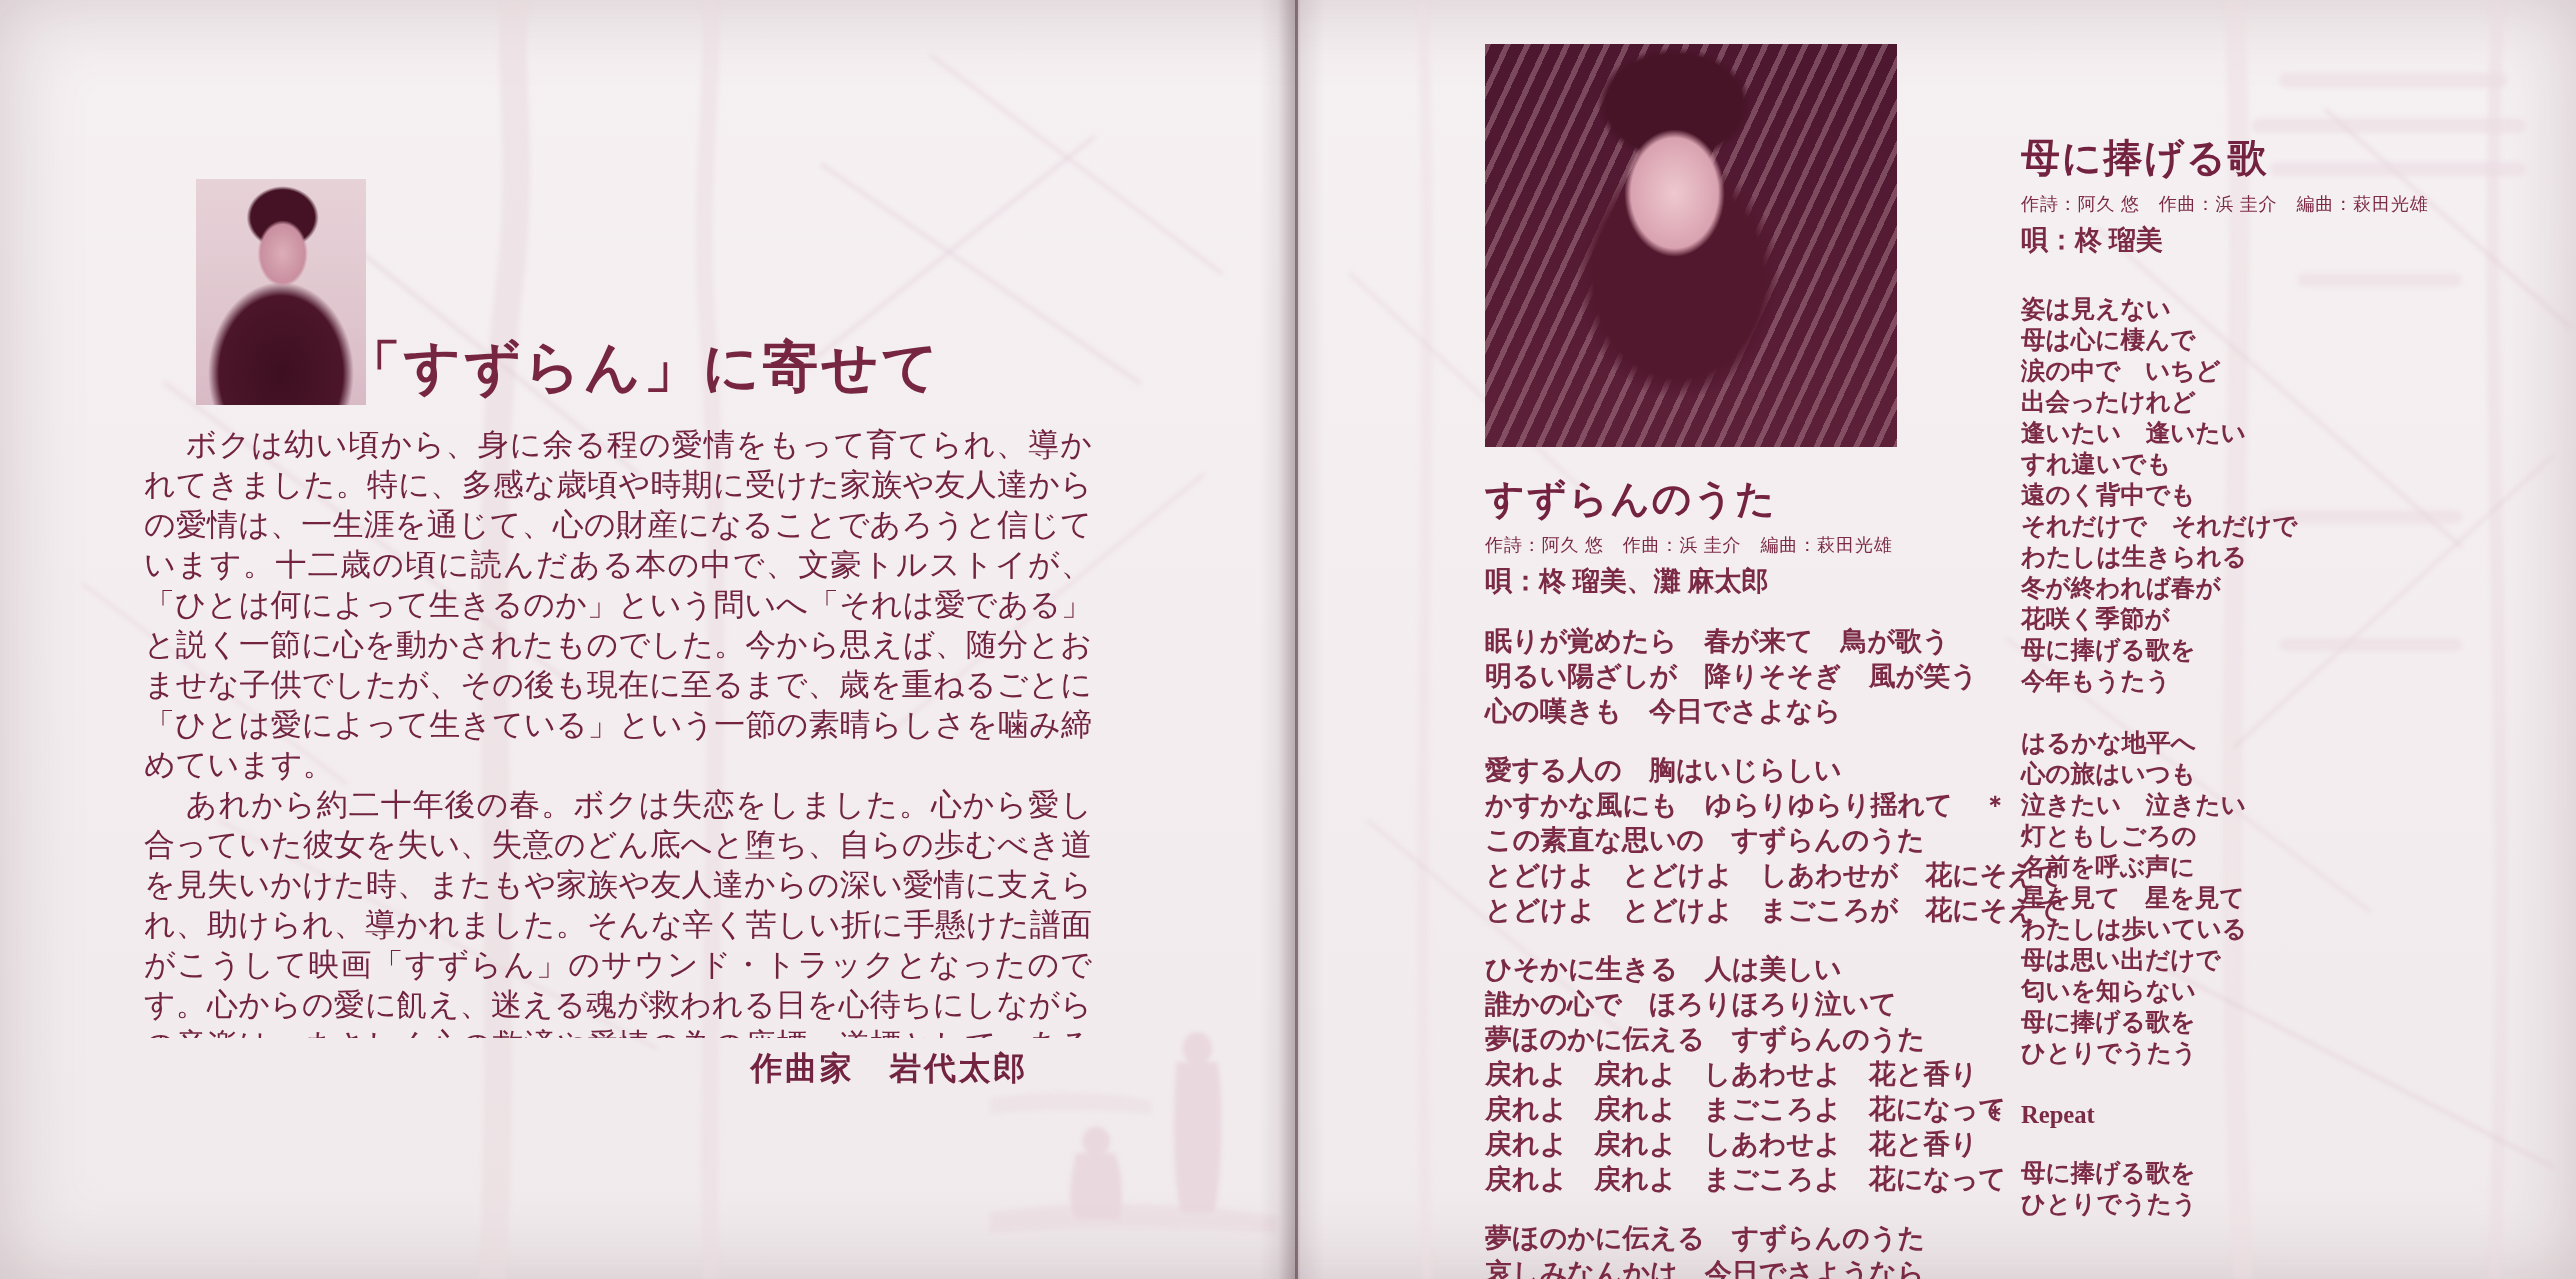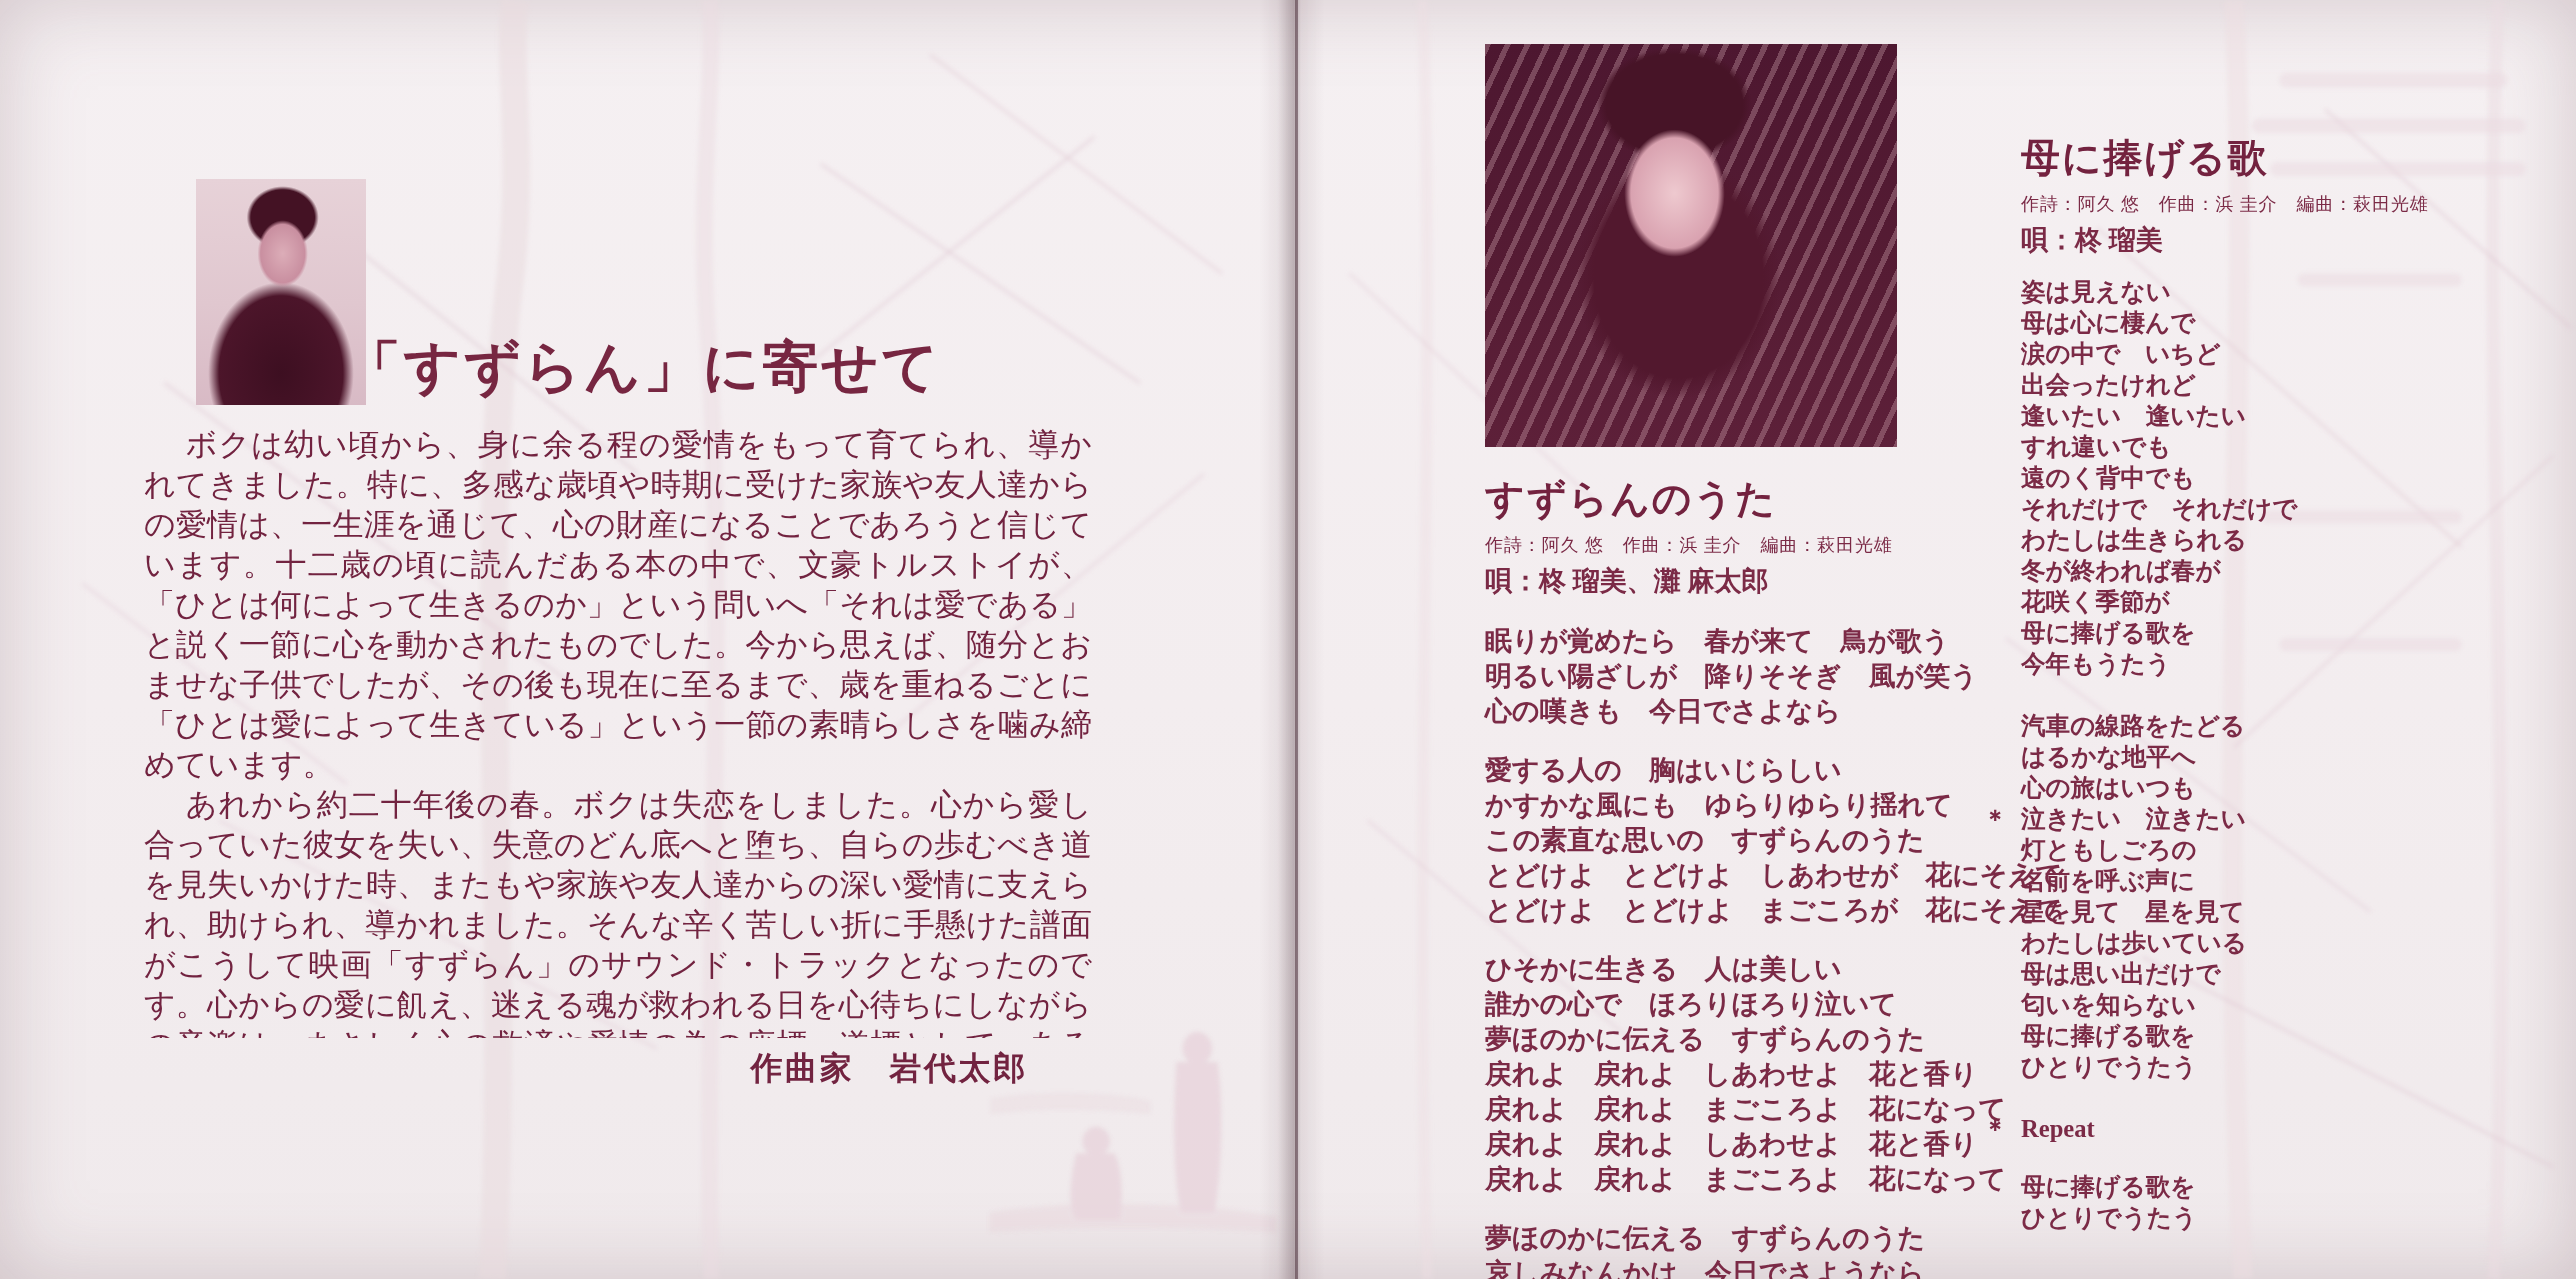--- a/index.html
+++ b/index.html
@@ -52,21 +52,21 @@
     text-align:right; padding-right:64px; box-sizing:border-box;
     font-size:32px; font-weight:600; letter-spacing:2.7px; color:#722340; }
 
   
   .song { position:absolute; }
   .song1 { left:1485px; top:472px; width:584px; }
   .song2 { left:2021px; top:131px; width:529px; }
   .song-title { margin:0 0 7.3px; font-size:39px; font-weight:700; letter-spacing:1.8px; color:#73223f; }
   .credits { margin:0 0 5.5px; font-size:18px; font-weight:400; letter-spacing:0.9px; }
   .vocal { margin:0 0 25.5px; font-size:27px; font-weight:700; }
-  .song2 .vocal { margin-bottom:18px; }
+  .song2 .vocal { margin-bottom:35px; }
   .stanza { margin:0 0 24px; }
   .song1 .line { font-size:27px; line-height:35px; font-weight:700; white-space:nowrap; }
   .song2 .stanza { margin:0 0 31px; }
   .song2 .line { font-size:24.6px; line-height:31px; font-weight:700; white-space:nowrap; }
   .line.marked { position:relative; }
   .asterisk { position:absolute; left:-38px; top:0; font-weight:700; }
   .repeat-row { position:relative; margin:12.8px 0 27px; font-size:24.6px; line-height:31px; font-weight:700; }
 </style>
 </head>
 <body>
@@ -181,21 +181,20 @@
         <div class="line">遠のく背中でも</div>
         <div class="line">それだけで　それだけで</div>
         <div class="line">わたしは生きられる</div>
         <div class="line">冬が終われば春が</div>
         <div class="line">花咲く季節が</div>
         <div class="line">母に捧げる歌を</div>
         <div class="line">今年もうたう</div>
       </div>
 
       <div class="stanza">
-        <div class="line">汽車の線路をたどる</div>
         <div class="line">はるかな地平へ</div>
         <div class="line">心の旅はいつも</div>
         <div class="line marked">
           <span class="asterisk">＊</span>
           <span>泣きたい　泣きたい</span>
         </div>
         <div class="line">灯ともしごろの</div>
         <div class="line">名前を呼ぶ声に</div>
         <div class="line">星を見て　星を見て</div>
         <div class="line">わたしは歩いている</div>

